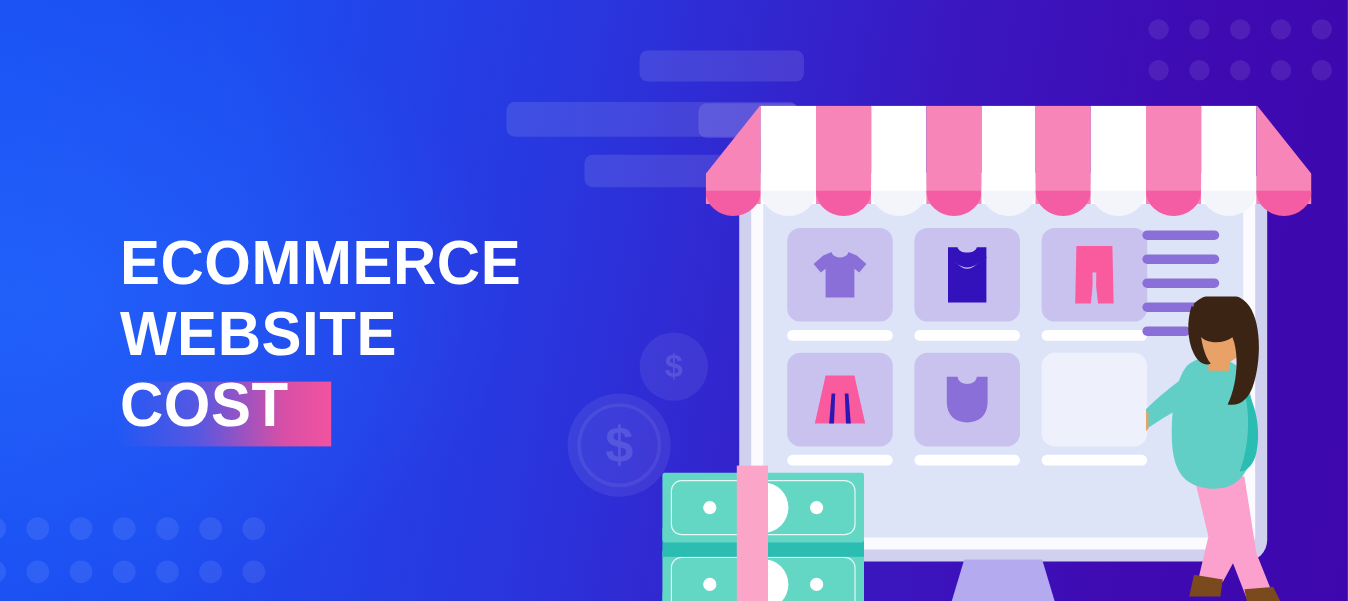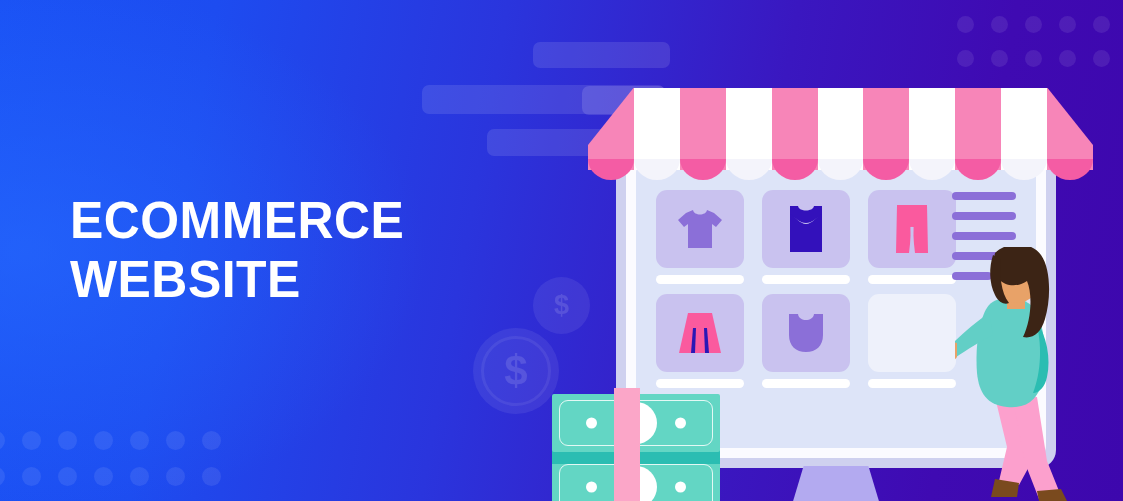--- a/index.html
+++ b/index.html
@@ -33,21 +33,21 @@
   
   .coin{ position:absolute; border-radius:50%; background:rgba(255,255,255,.075);
          display:flex; align-items:center; justify-content:center;
          color:rgba(255,255,255,.13); font-weight:bold; }
   .coin.big{ left:473px; top:328px; width:86px; height:86px; font-size:42px; }
   .coin.big::before{ content:""; position:absolute; inset:8px; border-radius:50%;
          border:3px solid rgba(255,255,255,.07); }
   .coin.small{ left:533px; top:277px; width:57px; height:57px; font-size:27px; }
 
   
-  .headline{ position:absolute; left:70px; top:195px; z-index:6; }
+  .headline{ position:absolute; left:100px; top:195px; z-index:6; }
   .headline .line{
     color:#fff; font-weight:bold; font-size:52px; line-height:50px;
     letter-spacing:.5px; white-space:nowrap;
     font-family:"Liberation Sans", sans-serif;
     transform:scaleX(.96); transform-origin:left center;
   }
   .headline .l1{ margin-bottom:9px; }
   .headline .l2{ margin-bottom:9px; }
   .cost-wrap{ position:relative; display:inline-block; }
   .cost-hl{
@@ -190,20 +190,24 @@
   <div class="coin big">
     <span>$</span>
   </div>
   <div class="coin small">
     <span>$</span>
   </div>
 
   <div class="headline">
     <div class="line l1">ECOMMERCE</div>
     <div class="line l2">WEBSITE</div>
+    <div class="cost-wrap">
+      <div class="cost-hl"></div>
+      <div class="line l3">COST</div>
+    </div>
   </div>
 
   <div class="store">
 
     <div class="monitor-outer">
       <div class="monitor-bezel">
         <div class="screen">
 
           <div class="grid">
 

